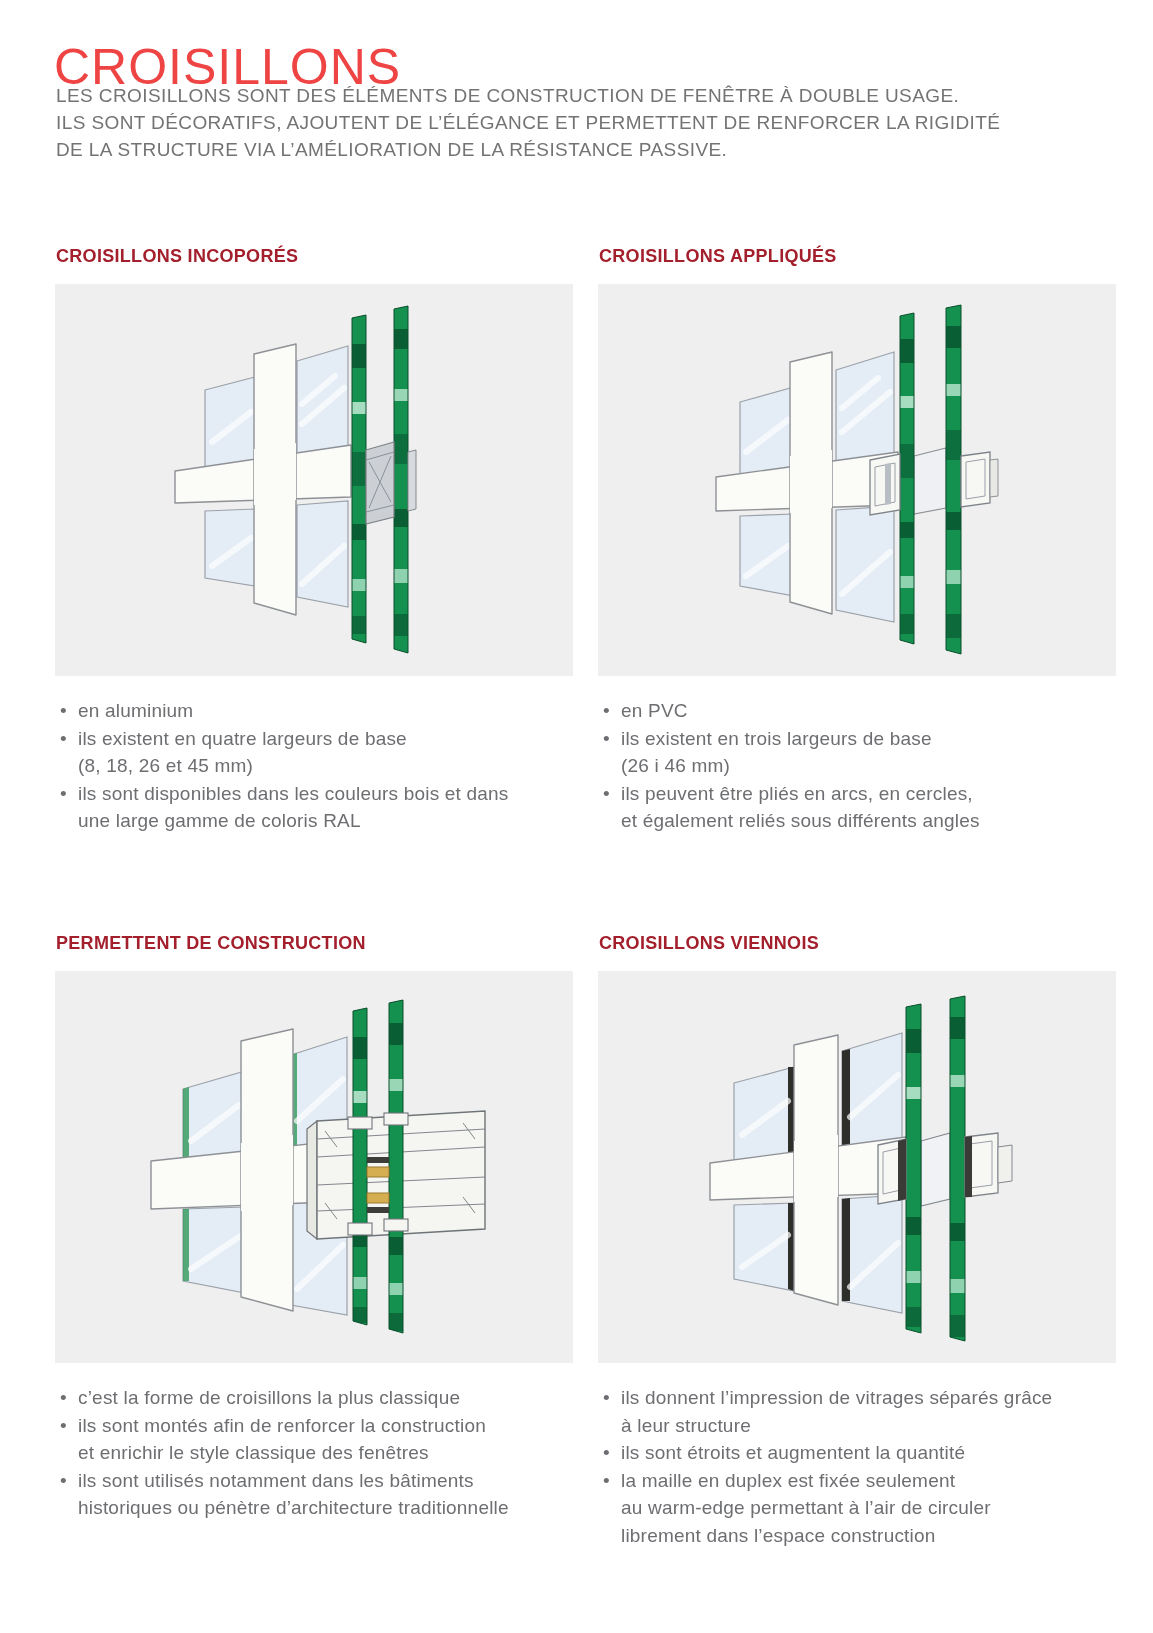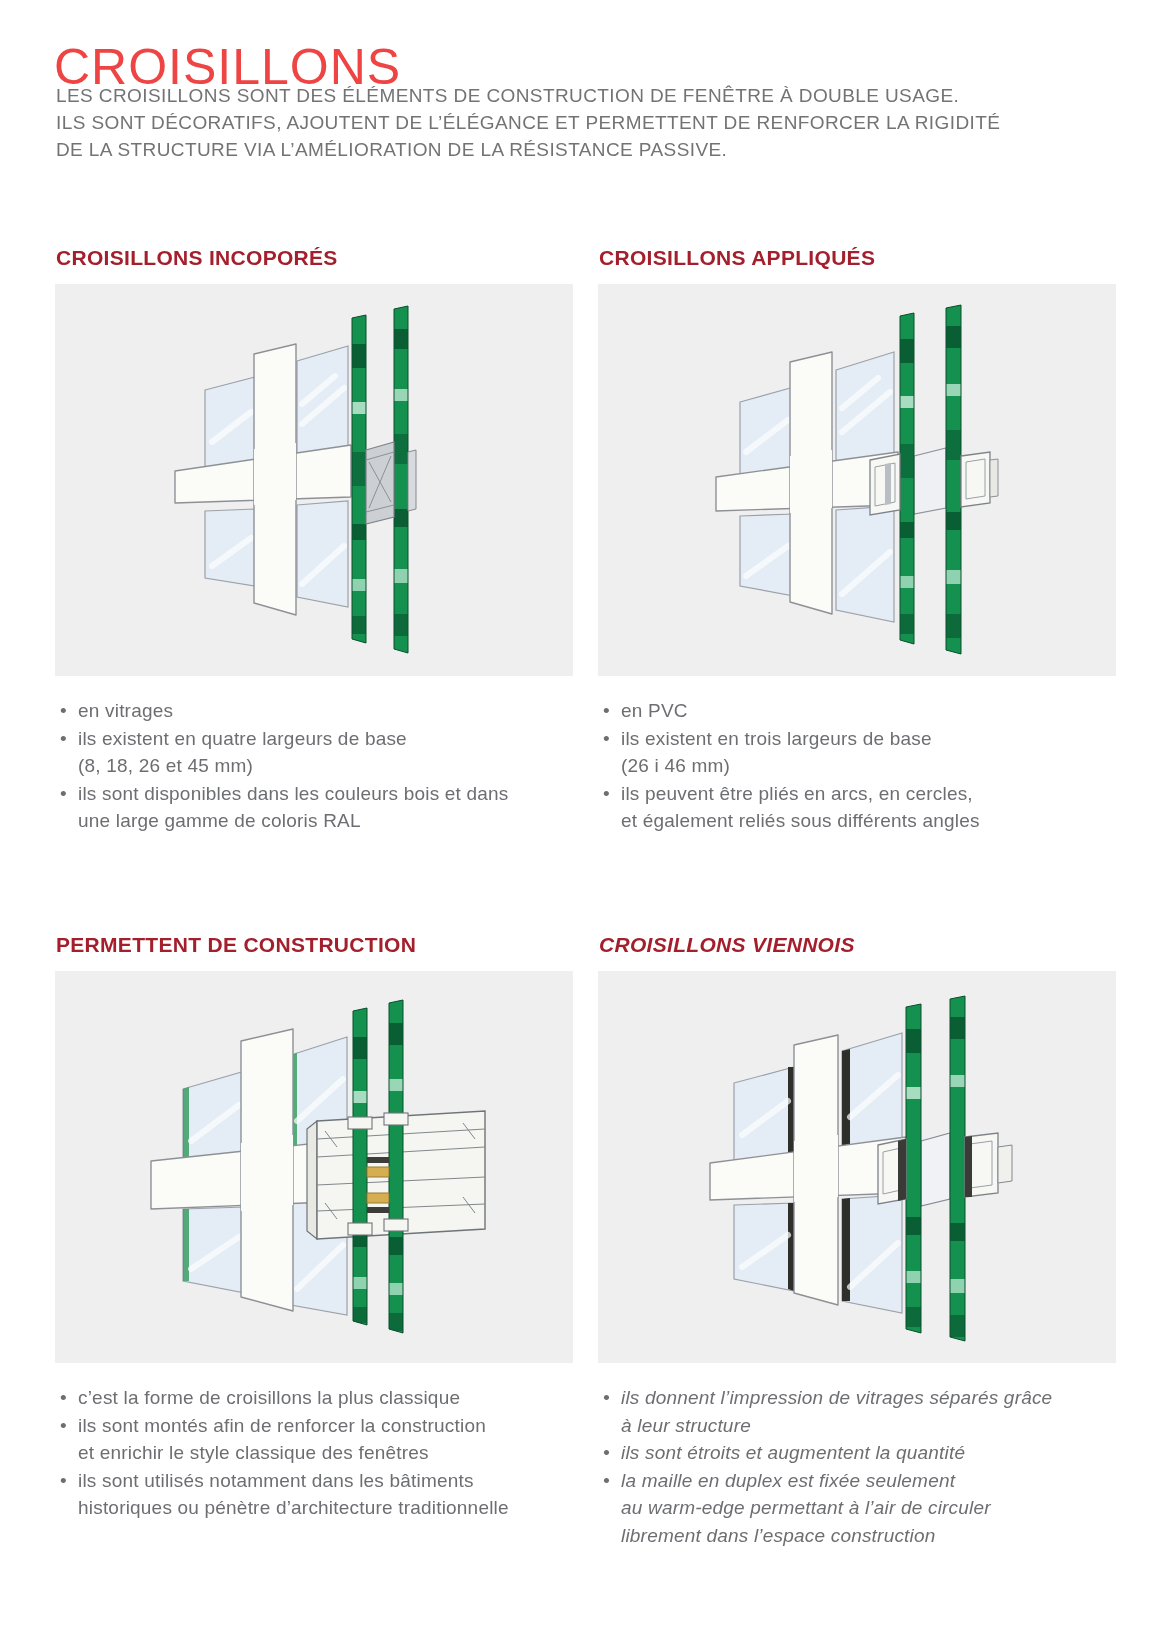--- a/index.html
+++ b/index.html
@@ -13,23 +13,23 @@
   }
   .intro{
     position:absolute;left:56px;top:82px;
     font-size:19px;line-height:27px;letter-spacing:.4px;color:#737373;
   }
   .intro div{white-space:nowrap;}
   .section{position:absolute;width:530px;}
   .sec-incorpores{left:55px;top:246px;}
   .sec-appliques{left:598px;top:246px;}
   .sec-construction{left:55px;top:933px;}
-  .sec-viennois{left:598px;top:933px;font-style:italic;}
+  .sec-viennois{left:598px;top:933px;}
   .sec-header{
-    font-size:21px;font-weight:700;letter-spacing:.3px;color:#a31f2c;
+    font-size:18px;font-weight:700;letter-spacing:.3px;color:#a31f2c;
     margin:0 0 0 1px;height:24px;
   }
   .panel{
     width:518px;height:392px;background:#efefef;margin-top:14px;
   }
   .panel svg{display:block;width:518px;height:392px;}
   .bullets{
     list-style:none;margin:21px 0 0 0;padding:0;
     font-size:19px;line-height:27.5px;color:#6d6e71;letter-spacing:.2px;
   }
@@ -107,21 +107,21 @@
           <line x1="336" y1="172" x2="314" y2="224"></line>
         </g>
         <polygon points="353,168 361,166 361,225 353,227" fill="#d7dade" stroke="#858a90" stroke-width="1"></polygon>
       </svg>
     </div>
     <ul class="bullets">
 
         <li>
           <span class="dot">•</span>
           <span class="bl">
-            <div>en vitrages</div>
+            <div>en aluminium</div>
           </span>
         </li>
 
         <li>
           <span class="dot">•</span>
           <span class="bl">
             <div>ils existent en quatre largeurs de base</div>
             <div>(8, 18, 26 et 45 mm)</div>
           </span>
         </li>

